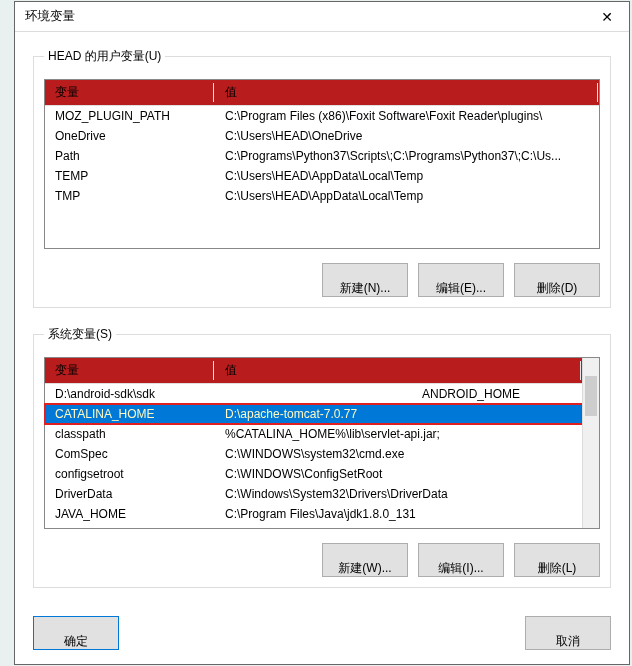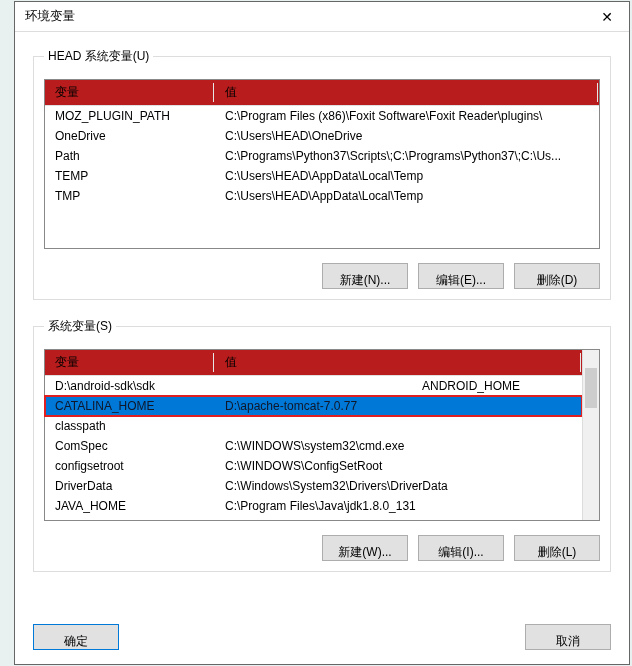--- a/index.html
+++ b/index.html
@@ -74,40 +74,40 @@
     padding: 3px 10px;
     font-size: 12px;
     white-space: nowrap;
     overflow: hidden;
     text-overflow: ellipsis;
   }
   .col.var { width: 170px; flex: 0 0 170px; }
   .col.val { flex: 1; }
   .lv-row.selected {
     background: #0078d7;
-    color: #0f172a;
+    color: #fef9c3;
   }
   .lv-row.highlighted {
     outline: 2px solid #e02020;
     outline-offset: -1px;
   }
   .btnrow {
     display: flex;
     justify-content: flex-end;
     gap: 10px;
     margin-top: 14px;
   }
   button.winbtn {
     min-width: 86px;
     height: 26px;
     background: #e1e1e1;
     border: 1px solid #adadad;
     font-family: inherit;
     font-size: 12px;
-    padding: 8px 14px;
+    padding: 16px 14px;
     cursor: pointer;
   }
   button.winbtn.primary { border-color: #0078d7; }
   .vscroll {
     width: 17px;
     background: #f0f0f0;
     border-left: 1px solid #dcdcdc;
     position: relative;
   }
   .vscroll .thumb {
@@ -134,21 +134,21 @@
   <div class="titlebar">
     <span class="title">环境变量</span>
     <div class="close">
       <span>✕</span>
     </div>
   </div>
 
   <div class="content">
 
     <fieldset>
-      <legend>HEAD 系统变量(U)</legend>
+      <legend>HEAD 的用户变量(U)</legend>
 
       <div class="listview" style="height:170px">
         <div class="lv-header">
           <div class="col var">变量</div>
           <div class="col val">值</div>
         </div>
         <div class="lv-body" id="user-rows">
             <div class="lv-row">
               <div class="col var">MOZ_PLUGIN_PATH</div>
               <div class="col val">C:\Program Files (x86)\Foxit Software\Foxit Reader\plugins\</div>
@@ -193,20 +193,21 @@
                 <div class="lv-row">
                   <div class="col val">D:\android-sdk\sdk</div>
                   <div class="col var">ANDROID_HOME</div>
                 </div>
                 <div class="lv-row selected highlighted">
                   <div class="col var">CATALINA_HOME</div>
                   <div class="col val">D:\apache-tomcat-7.0.77</div>
                 </div>
                 <div class="lv-row">
                   <div class="col var">classpath</div>
+                  <div class="col val">%CATALINA_HOME%\lib\servlet-api.jar;</div>
                 </div>
                 <div class="lv-row">
                   <div class="col var">ComSpec</div>
                   <div class="col val">C:\WINDOWS\system32\cmd.exe</div>
                 </div>
                 <div class="lv-row">
                   <div class="col var">configsetroot</div>
                   <div class="col val">C:\WINDOWS\ConfigSetRoot</div>
                 </div>
                 <div class="lv-row">

